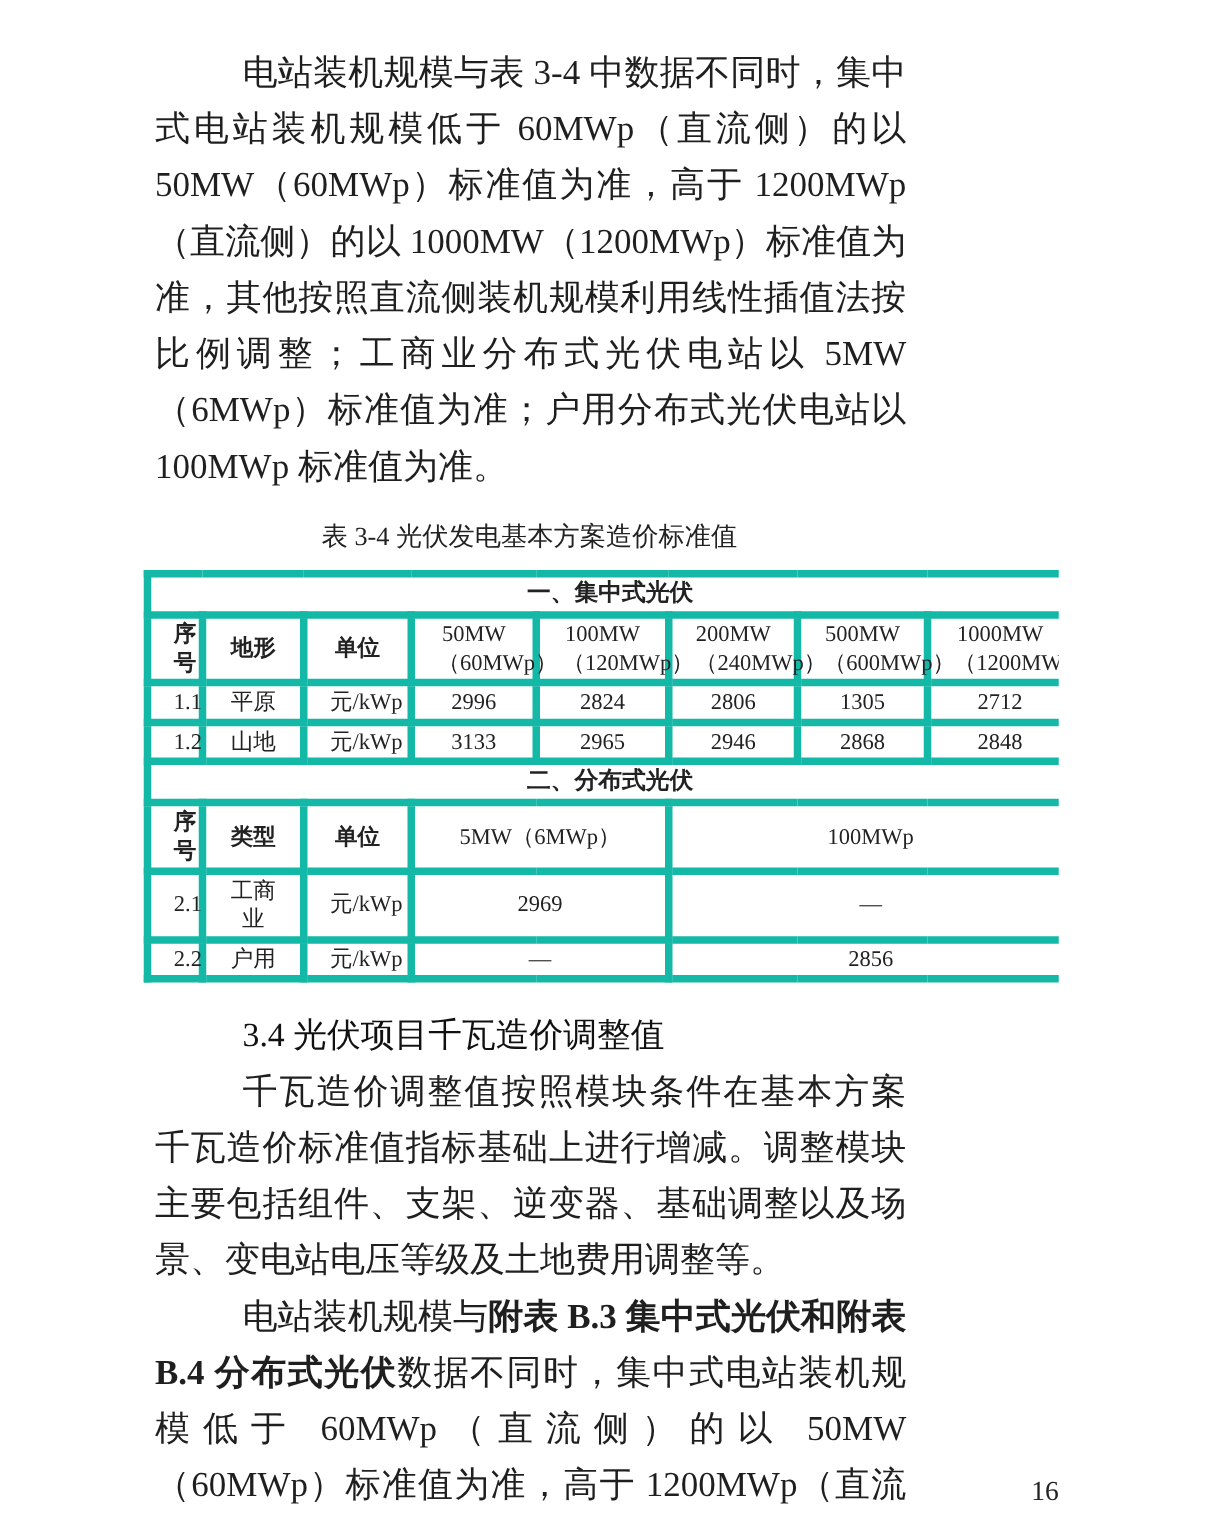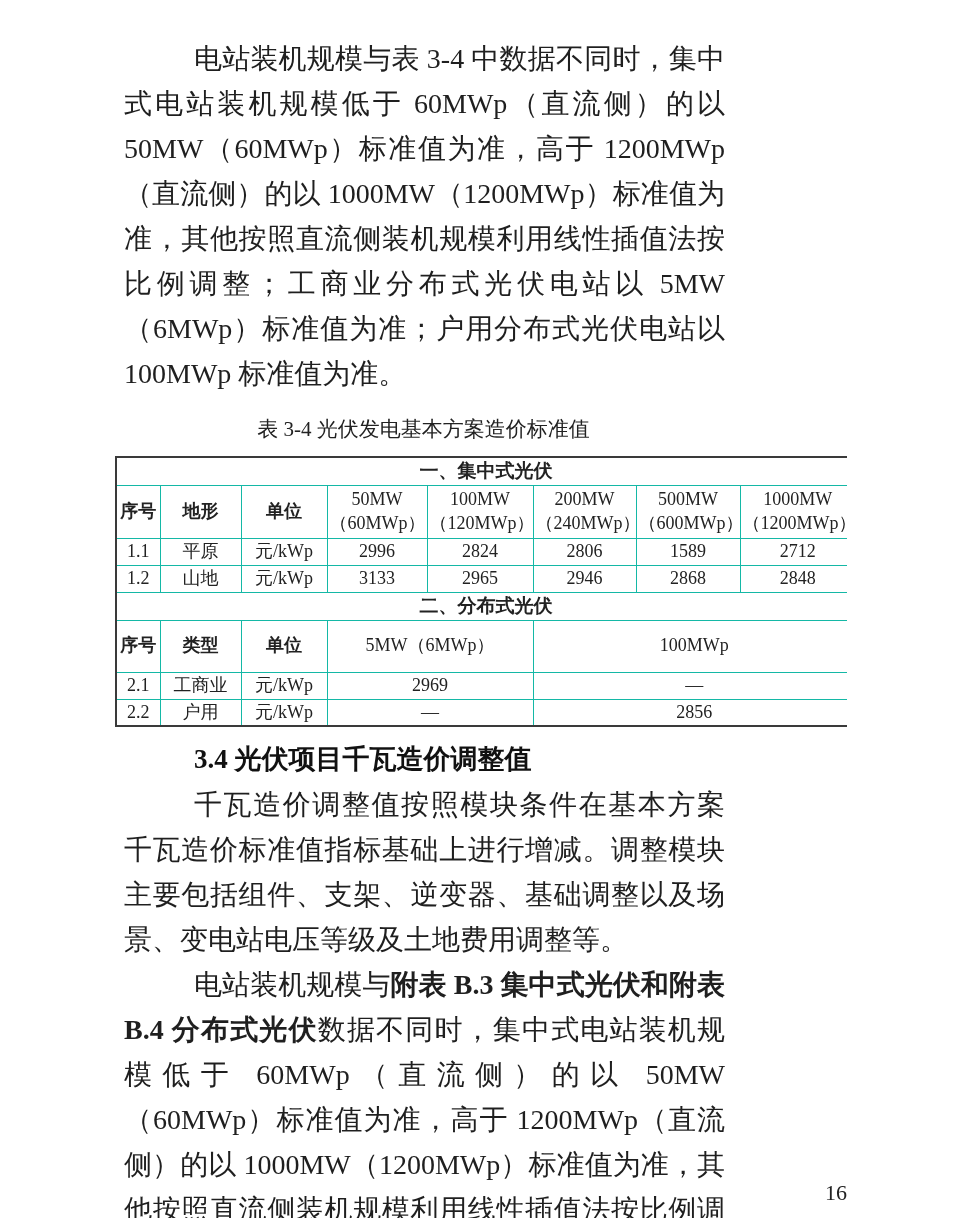--- a/index.html
+++ b/index.html
@@ -34,44 +34,44 @@
   }
   table.cost-table {
     border-collapse: collapse;
     table-layout: fixed;
     width: 740px;
     margin-left: 115px;
     font-size: 18px;
     color: #222222;
   }
   table.cost-table td {
-    border: 1px solid #14b8a6;
+    border: 6px solid #14b8a6;
     text-align: center;
     vertical-align: middle;
-    padding: 1px 2px;
+    padding: 1px 18px;
     line-height: 1.3;
   }
   table.cost-table { border: 2px solid #3a3a3a; }
   td.section-td {
     border-top: 2px solid #3a3a3a;
     border-bottom: 2px solid #3a3a3a;
     font-weight: bold;
     font-size: 19px;
     height: 28px;
   }
   tr.colhead-1 td { height: 53px; }
   tr.colhead-2 td { height: 52px; }
   tr.data-row td { height: 27px; }
   td.zh-head { font-weight: bold; margin-left: 40px; }
   td.mw-head { font-weight: normal; }
   .heading-34 {
     font-size: 27px;
-    font-weight: bold;
+    font-weight: normal;
     line-height: 45px;
-    margin-top: 10px;
+    margin-top: 20px;
     padding-left: 70px;
     color: #111111;
   }
   .p3-bold { font-weight: bold; }
   .page-number {
     position: absolute;
     bottom: 12px;
     left: 0;
     width: 100%;
     text-align: right;
@@ -136,21 +136,21 @@
             <div>（1200MWp）</div>
           </td>
     </tr>
     <tr class="data-row">
       <td>1.1</td>
       <td>平原</td>
       <td>元/kWp</td>
       <td>2996</td>
       <td>2824</td>
       <td>2806</td>
-      <td>1589</td>
+      <td>1305</td>
       <td>2712</td>
     </tr>
     <tr class="data-row">
       <td>1.2</td>
       <td>山地</td>
       <td>元/kWp</td>
       <td>3133</td>
       <td>2965</td>
       <td>2946</td>
       <td>2868</td>

